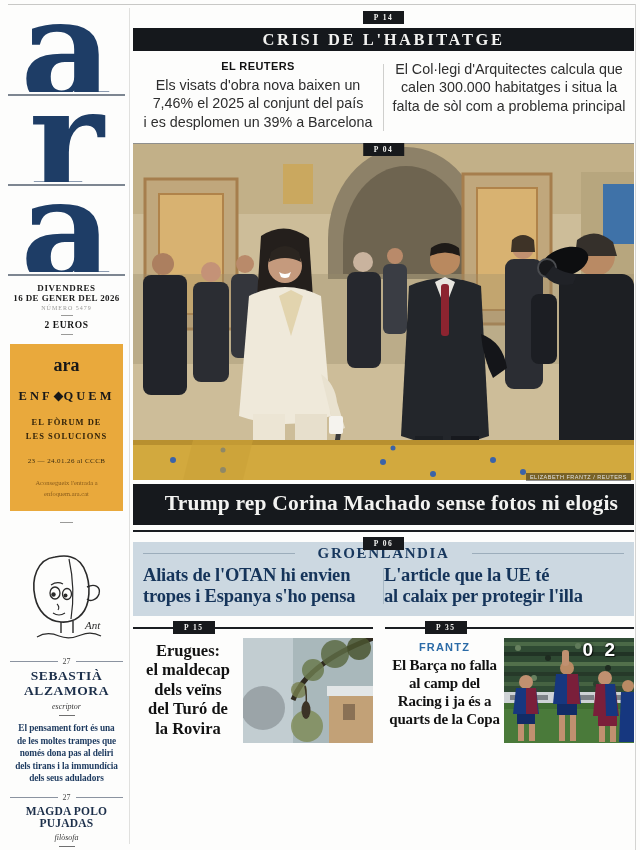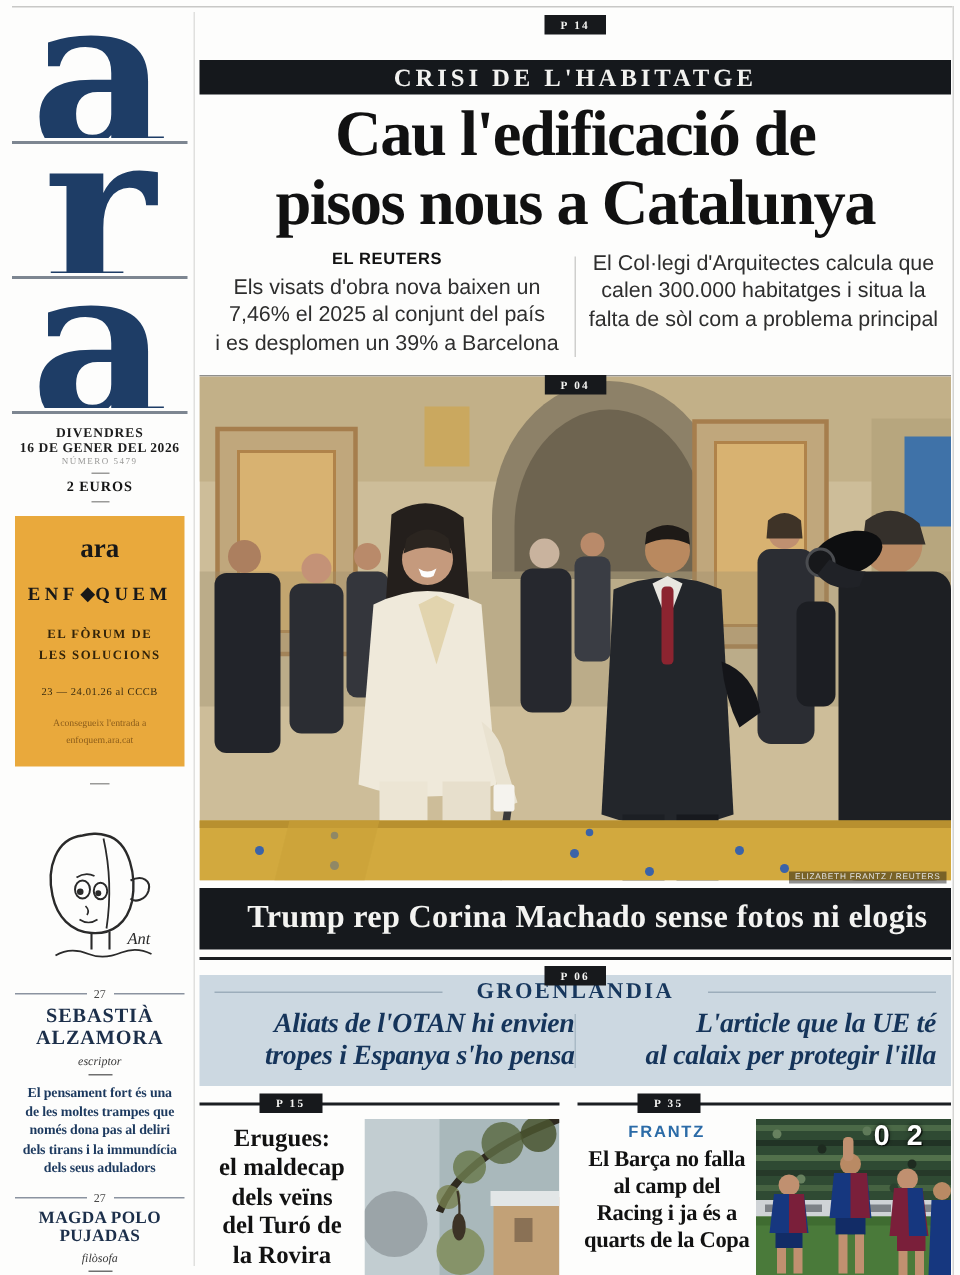--- a/index.html
+++ b/index.html
@@ -46,21 +46,21 @@
   .col-name.small { font-size:11.5px; letter-spacing:.2px; }
   .col-role { font-style:italic; font-size:8px; color:#3a3a3a; margin-top:3px; }
   .col-role-rule { width:16px; height:1px; background:#6f6f6f; margin:4px auto 6px auto; }
   .col-quote { font-size:9.3px; font-weight:bold; line-height:1.35; color:#1d3a5f; letter-spacing:-.1px; }
 
   
   .main { position:absolute; left:133px; top:6px; width:501px; }
   .ptab { background:#17191c; color:#f4f4f2; font-size:7.5px; font-weight:bold;
     letter-spacing:1.5px; padding:2px 11px 2px 11px; line-height:1.2; display:inline-block; }
   .ptab-center { text-align:center; }
-  .kicker-bar { margin-top:16px; height:23px; background:#15181c; display:flex; align-items:center; justify-content:center; }
+  .kicker-bar { margin-top:4px; height:23px; background:#15181c; display:flex; align-items:center; justify-content:center; }
   .kicker-bar span { color:#f2f2f0; font-size:16.5px; font-weight:bold; letter-spacing:2.6px; }
   h1.headline { margin:4px 0 2px 0; text-align:center; font-size:43px; line-height:1.06;
     font-weight:bold; letter-spacing:-1px; color:#111; }
 
   .standfirst-row { display:flex; align-items:stretch; margin-top:5px; }
   .standfirst { flex:1; text-align:center; padding:4px 6px 8px 6px; }
   .sf-divider { width:1px; background:#cfcfcd; margin:8px 0; }
   .sf-label { font-family:"Liberation Sans", sans-serif; font-size:11px; font-weight:bold;
     letter-spacing:.4px; color:#111; margin-bottom:4px; }
   .sf-text { font-family:"Liberation Sans", sans-serif; font-size:14.3px; line-height:1.28; color:#2e2e2e; }
@@ -77,21 +77,21 @@
 
   .hrule { height:2px; background:#1a1d21; margin-top:5px; }
   .tabrow { text-align:center; height:11px; }
   .tabrow .ptab { margin-top:-1px; position:relative; z-index:2; }
 
   .greenland { background:#ccd8e1; padding:3px 10px 9px 10px; margin-top:-1px; }
   .sec-head { display:flex; align-items:center; gap:23px; }
   .sec-head .ln { flex:1; height:1px; background:#9cadbb; }
   .sec-head .ttl { font-size:15px; font-weight:bold; letter-spacing:1.6px; color:#17375d; }
   .g-cols { display:flex; margin-top:3px; }
-  .g-col { flex:1; text-align:right;font-style:italic; }
+  .g-col { flex:1; text-align:left; }
   .g-col h3 { font-size:18.5px; line-height:1.13; font-weight:bold; color:#15345a; letter-spacing:-.2px; }
   .g-divider { width:1px; background:#a9bac6; margin:3px 0; }
 
   .bottom-row { display:flex; gap:12px; margin-top:11px; }
   .b-block { position:relative; border-top:2px solid #1b1e22; padding-top:9px; }
   .b-block .ptab { position:absolute; top:-8px; left:40px; }
   .b-left { width:240px; }
   .b-right { width:249px; }
   .b-inner { display:flex; }
   .bl-headline { width:110px; text-align:center; font-size:16.5px; line-height:1.18;
@@ -195,22 +195,20 @@
 
   <main class="main">
 
     <div class="ptab-center">
       <span class="ptab">P 14</span>
     </div>
     <div class="kicker-bar">
       <span>CRISI DE L'HABITATGE</span>
     </div>
 
-    <h1 class="headline pre">Cau l'edificació de
-pisos nous a Catalunya</h1>
 
     <div class="standfirst-row">
       <div class="standfirst">
         <div class="sf-label">EL REUTERS</div>
         <div class="sf-text pre">Els visats d'obra nova baixen un
 7,46% el 2025 al conjunt del país
 i es desplomen un 39% a Barcelona</div>
       </div>
       <div class="sf-divider"></div>
       <div class="standfirst">

